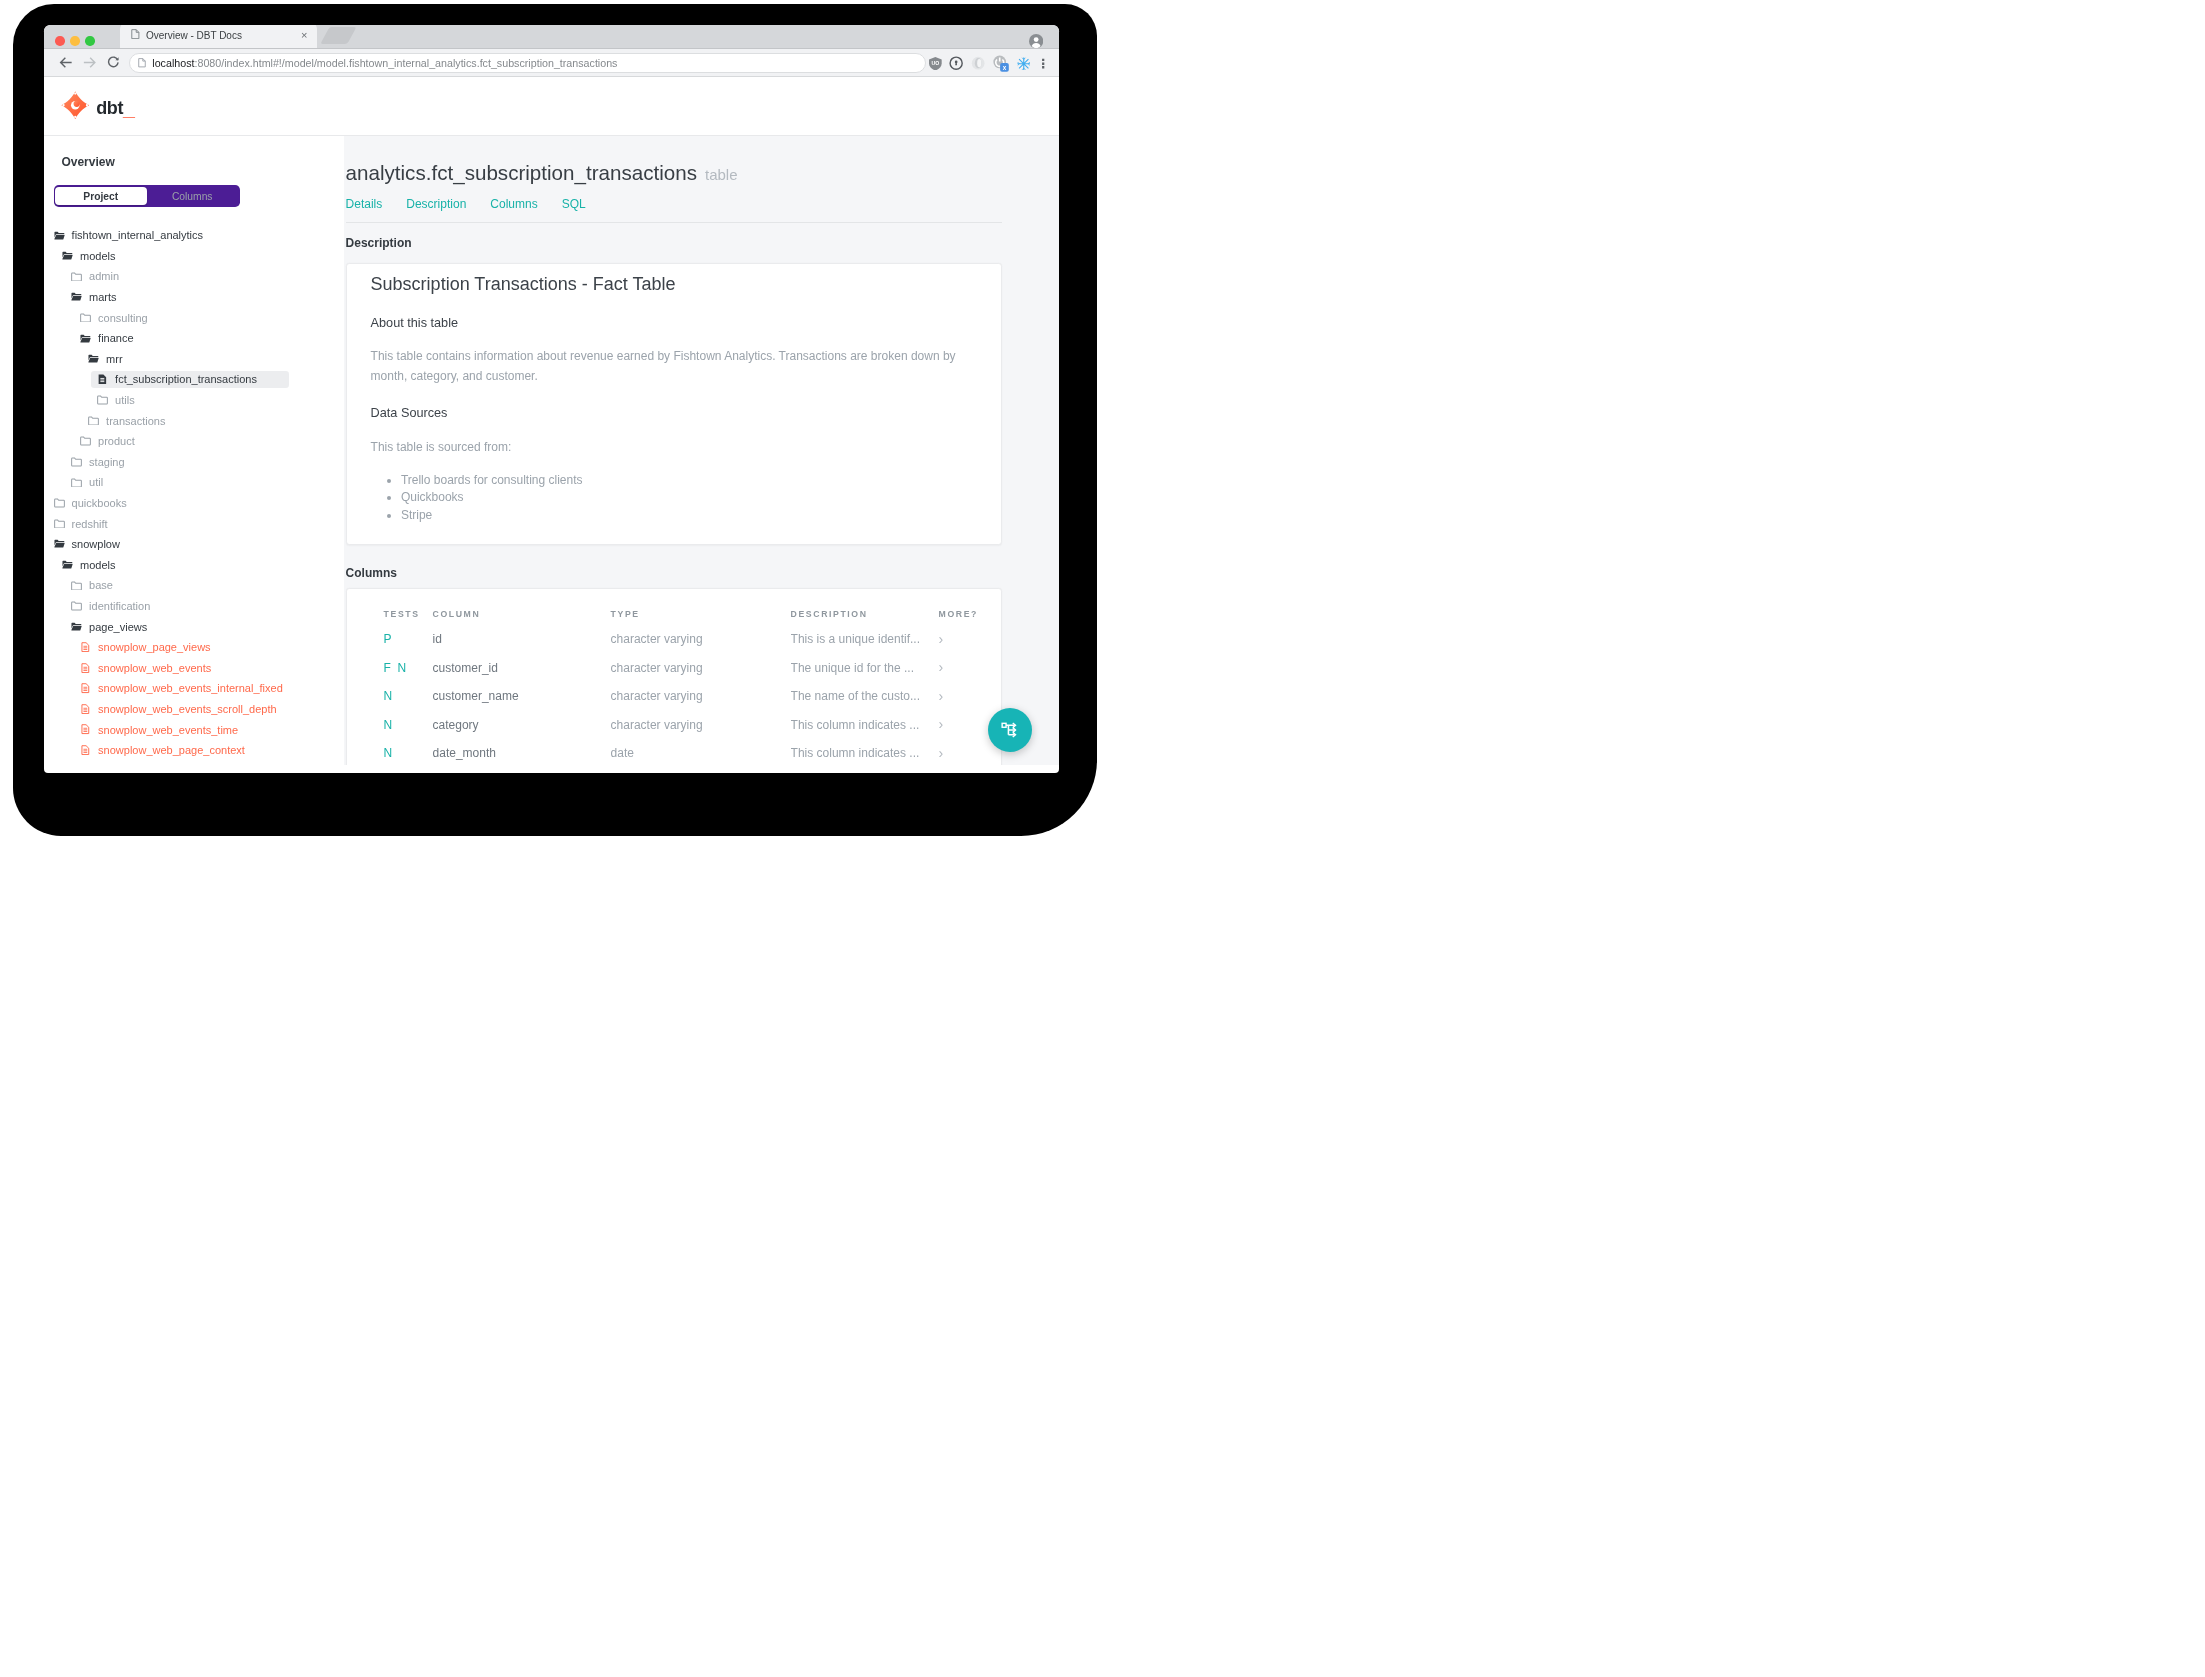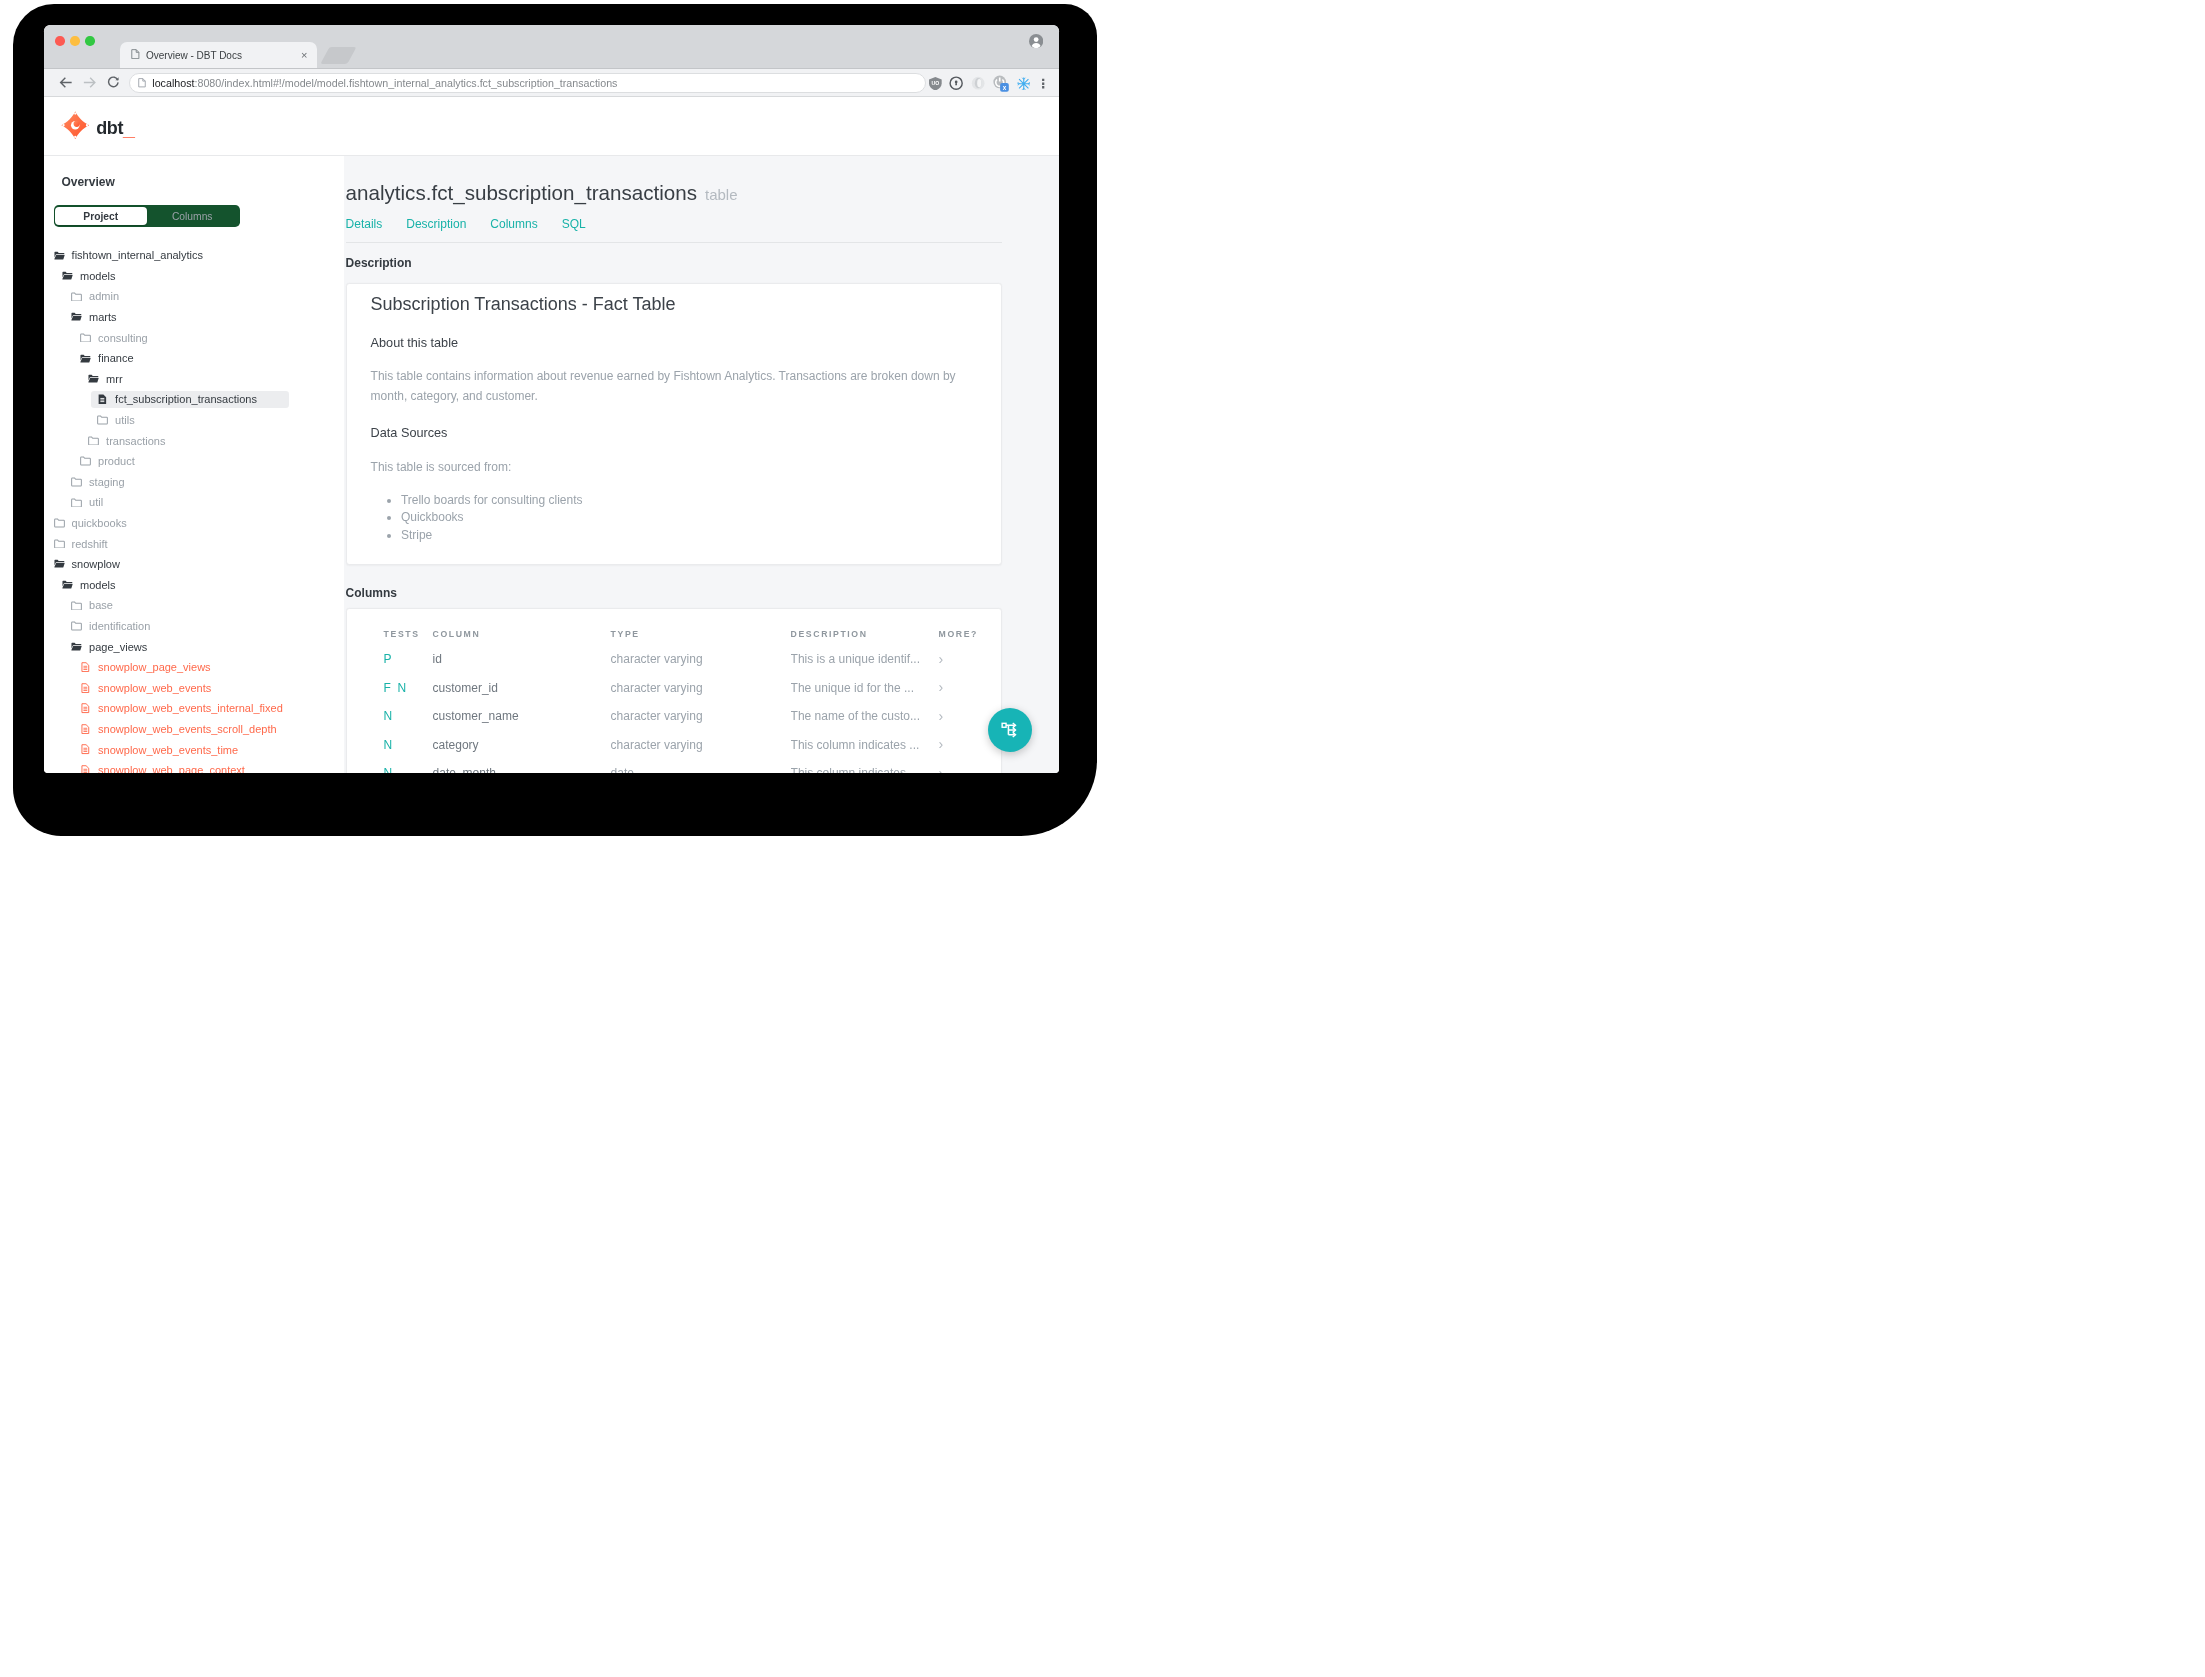--- a/index.html
+++ b/index.html
@@ -3,21 +3,21 @@
 <meta charset="utf-8">
 <style>
   html,body{margin:0;padding:0;background:#fff;}
   *{box-sizing:border-box;font-family:"Liberation Sans","DejaVu Sans",sans-serif;}
   .canvas{position:relative;width:1103px;height:839px;background:#fff;overflow:hidden;}
   .shadow-blob{position:absolute;left:12.7px;top:4px;width:1084px;height:832px;background:#000;
     border-radius:41px 32px 76px 48px;}
   .window{position:absolute;left:44px;top:25px;width:1015px;height:748px;background:#fff;
     border-radius:6.3px 6.3px 4px 4px;overflow:hidden;}
   
-  .tabstrip{position:relative;height:44px;background:#d5d7da;border-bottom:0.8px solid #c3c5c8;}
+  .tabstrip{position:relative;height:24px;background:#d5d7da;border-bottom:0.8px solid #c3c5c8;}
   .traffic{position:absolute;top:11px;width:9.5px;height:9.5px;border-radius:50%;}
   .t-red{left:11px;background:#fc5a52;}
   .t-yellow{left:26px;background:#fdbe40;}
   .t-green{left:41px;background:#32c842;}
   .tab{position:absolute;left:76px;bottom:0;width:197px;height:26px;background:#f1f2f4;
     border-radius:7.1px 7.1px 0 0;display:flex;align-items:center;padding:0 8px 0 11px;}
   .tab-title{flex:1;font-size:10px;color:#3c4043;white-space:nowrap;overflow:hidden;margin-left:6.3px;}
   .tab-close{color:#6b6f73;font-size:11px;line-height:11px;padding:0 1.6px;}
   .newtab-stub{position:absolute;left:281px;bottom:4.8px;width:27px;height:16.6px;background:#c6c8cb;
     transform:skewX(-28deg);border-radius:2.4px;}
@@ -35,21 +35,21 @@
   .logo{position:absolute;left:17.4px;top:14.3px;display:flex;align-items:flex-end;}
   .logo-text{font-size:18px;font-weight:bold;color:#24292e;letter-spacing:-0.4px;margin-left:6.3px;line-height:24px;}
   .logo-underscore{font-size:21.4px;font-weight:bold;color:var(--brand_orange);line-height:24px;}
   .searchbox{position:absolute;left:302px;top:16px;width:656px;height:28.5px;background:#edeff1;
     border:none;border-radius:3.2px;font-size:12px;color:#585f66;padding:0 12.7px;outline:none;}
   .searchbox::placeholder{color:#a8aeb4;}
   
   .appbody{position:relative;display:flex;height:629px;}
   .sidebar{position:relative;width:300px;background:#fff;flex:none;overflow:hidden;}
   .sb-overview{position:absolute;left:17.4px;top:19px;font-size:12px;font-weight:bold;color:#343a40;}
-  .segmented{position:absolute;left:9.5px;top:49px;width:186px;height:22px;background:#14532d;
+  .segmented{position:absolute;left:9.5px;top:49px;width:186px;height:22px;background:#4c1d95;
     border-radius:4.8px;display:flex;padding:1.6px;}
   .seg-btn{flex:1;border:none;background:transparent;border-radius:4px;font-size:10.3px;color:#9aa1a8;}
   .seg-btn.active{background:#fff;color:#343a40;font-weight:bold;box-shadow:0 0.8px 1.6px rgba(0,0,0,.18);}
   .tree{position:absolute;left:0;right:0;top:89px;}
   .tree-row{height:20.6px;display:flex;align-items:center;font-size:11px;}
   .tree-inner{display:inline-flex;align-items:center;}
   .tree-icon{display:inline-flex;width:11px;justify-content:center;margin-right:7.1px;flex:none;}
   .tree-row.active{color:#343a40;}
   .tree-row.muted{color:#9aa1a8;}
   .tree-row.error{color:var(--brand_orange);}

